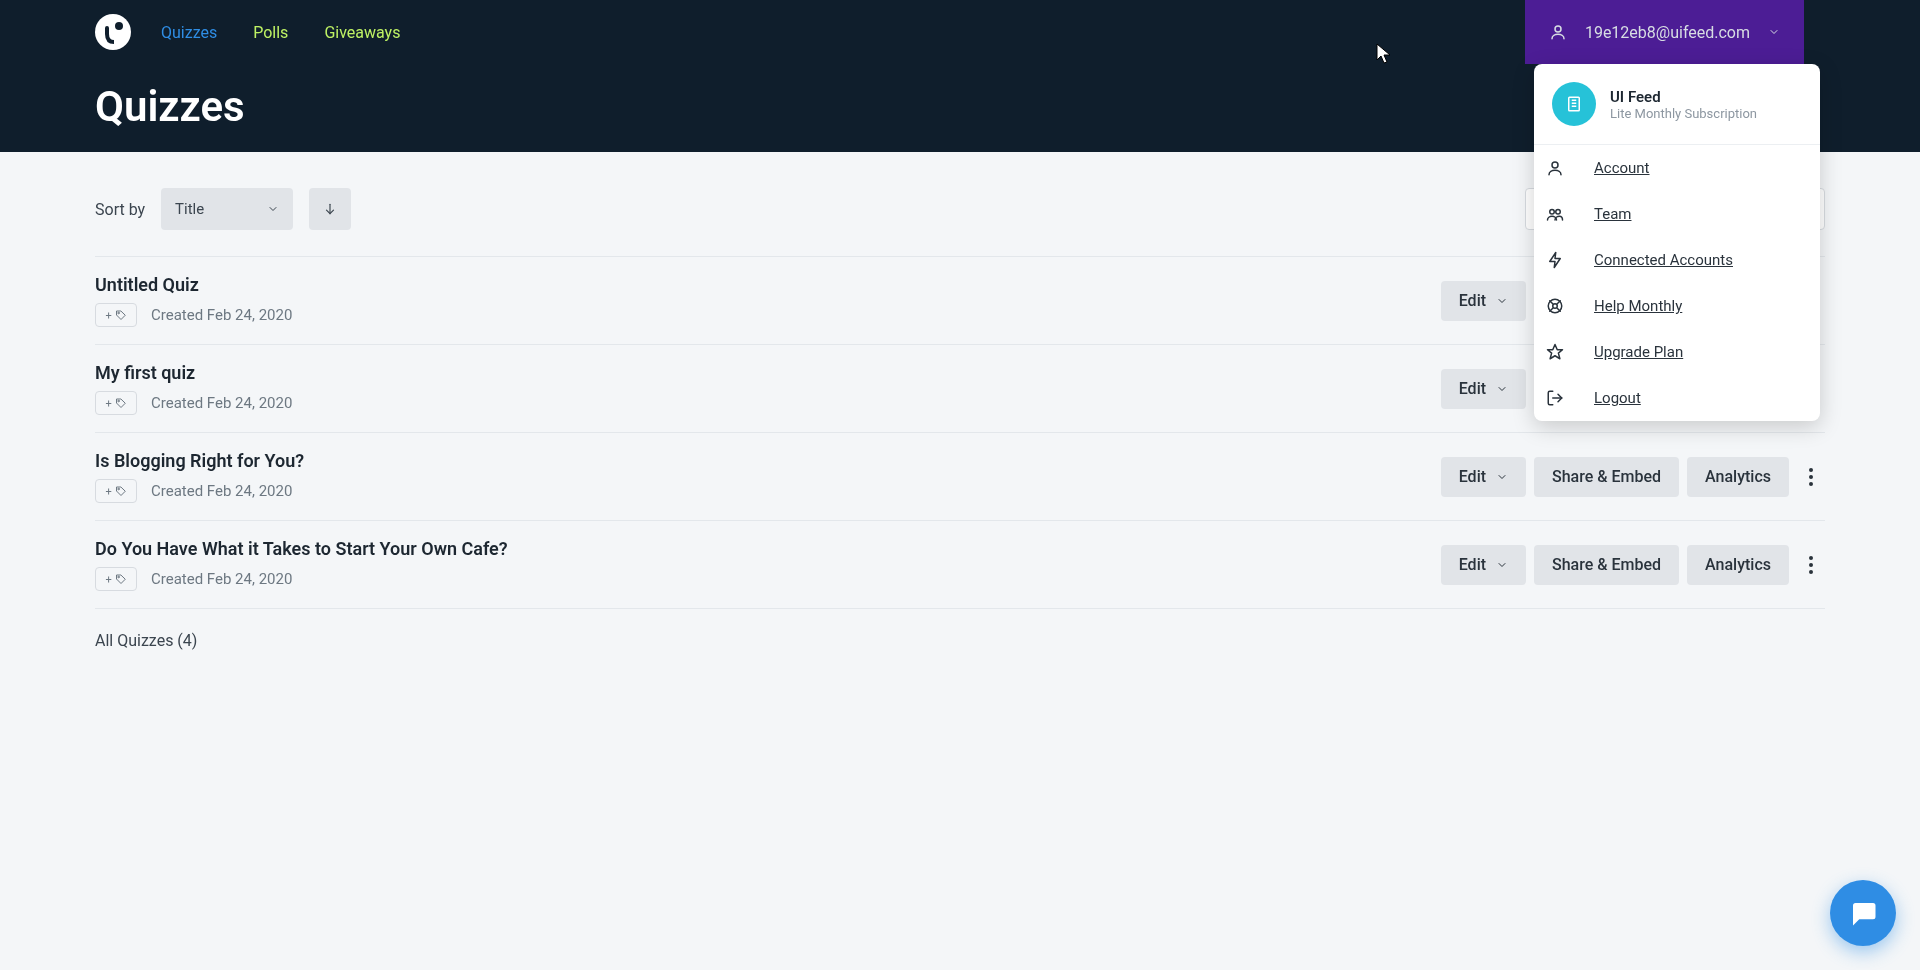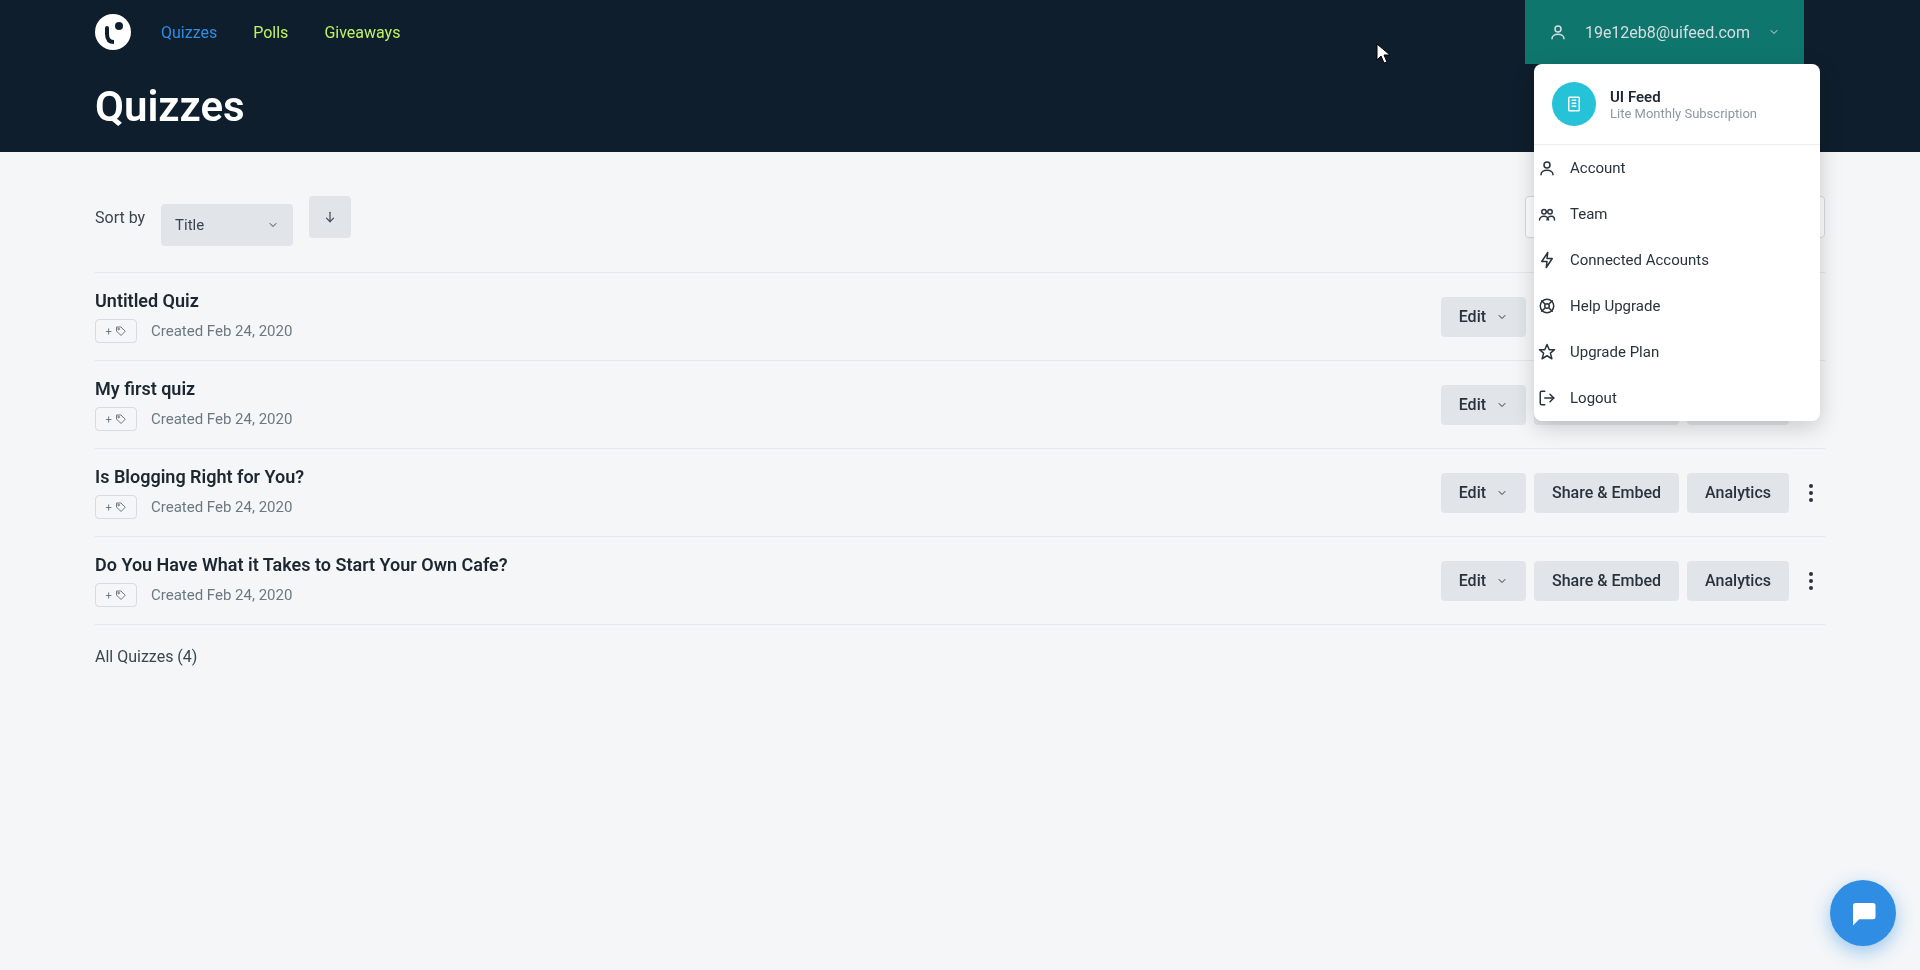--- a/index.html
+++ b/index.html
@@ -5,29 +5,29 @@
 * { margin:0; padding:0; box-sizing:border-box; font-family:-apple-system,BlinkMacSystemFont,"Segoe UI",Roboto,Helvetica,Arial,sans-serif; }
 html,body { width:1920px; height:970px; background:#f4f6f8; overflow:hidden; }
 
 
 .header { height:152px; background:#0f1e2c; }
 .navbar { position:relative; height:64px; display:flex; align-items:center; padding:0 95px; }
 .logo { width:36px; height:36px; }
 .nav-links { display:flex; gap:36px; margin-left:30px; font-size:16px; }
 .nav-link { color:#bef264; cursor:pointer; }
 .nav-link.active { color:#2f8de4; }
-.user-block { position:absolute; right:116px; top:0; height:64px; display:flex; align-items:center; gap:18px; color:#d7dde3; background:#0f766e; padding:0 24px; }
+.user-block { position:absolute; right:116px; top:0; height:64px; display:flex; align-items:center; gap:18px; color:#d7dde3; background:#4c1d95; padding:0 24px; }
 .user-email { font-size:16px; color:#d7dde3; }
 
 .page-title { color:#ffffff; font-size:42px; font-weight:600; padding:18px 95px 0 95px; }
 
 
 .toolbar { display:flex; align-items:center; gap:16px; padding:36px 95px 26px 95px;justify-content:center; }
 .sort-label { font-size:16px; color:#3b454f; }
-.dropdown { display:flex; align-items:center; justify-content:space-between; width:132px; height:42px; padding:0 14px; background:#e1e4e8; border-radius:4px; font-size:15px; color:#3b454f; cursor:pointer;margin-top:16px; }
+.dropdown { display:flex; align-items:center; justify-content:space-between; width:132px; height:42px; padding:0 14px; background:#e1e4e8; border-radius:4px; font-size:15px; color:#3b454f; cursor:pointer; }
 .dir-btn { width:42px; height:42px; display:flex; align-items:center; justify-content:center; background:#e1e4e8; border-radius:4px; cursor:pointer; }
 .search { margin-left:auto; width:300px; height:42px; border:1px solid #d7dbe0; border-radius:4px; background:#fff; padding:0 14px; font-size:15px; color:#6d7882; }
 
 
 .rows { padding:0 95px; }
 .row { display:flex; align-items:center; justify-content:space-between; height:88px; border-top:1px solid #e3e7eb; }
 .row:first-child { border-top:1px solid #e3e7eb; }
 .row-left .title { font-size:18px; font-weight:600; color:#1d2731; }
 .meta { display:flex; align-items:center; gap:14px; margin-top:8px; }
 .tag-btn { width:42px; height:24px; border:1px solid #d7dbe0; border-radius:4px; display:flex; align-items:center; justify-content:center; gap:3px; color:#6d7882; font-size:11px; cursor:pointer; }
@@ -38,21 +38,21 @@
 .list-footer { padding:22px 95px; font-size:16px; color:#3b454f; border-top:1px solid #e3e7eb; margin:0 95px; padding-left:0; padding-right:0; }
 .rows .row:last-of-type { border-bottom:none; }
 
 
 .menu { position:absolute; top:64px; right:100px; width:286px; background:#fff; border-radius:8px; box-shadow:0 6px 22px rgba(0,0,0,0.18); overflow:hidden; z-index:10; }
 .menu-header { display:flex; align-items:center; gap:14px; padding:18px 18px; }
 .avatar { width:44px; height:44px; border-radius:50%; background:#26c2d8; display:flex; align-items:center; justify-content:center; color:#fff; }
 .menu-header .org { font-size:15px; font-weight:600; color:#1d2731; }
 .menu-header .plan { font-size:13px; color:#8d97a1; }
 .menu-div { height:1px; background:#eceff2; }
-.menu-item { display:flex; align-items:center; gap:14px; padding:14px 4px; font-size:15px; color:#2a333c; cursor:pointer; }
+.menu-item { display:flex; align-items:center; gap:30px; padding:14px 12px; font-size:15px; color:#2a333c; cursor:pointer;text-decoration:underline; }
 .menu-item svg { flex:0 0 18px; color:#2a333c; }
 
 
 .chat { position:fixed; right:24px; bottom:24px; width:66px; height:66px; border-radius:50%; background:#2f8de4; display:flex; align-items:center; justify-content:center; box-shadow:0 6px 18px rgba(47,141,228,0.45); cursor:pointer; }
 
 
 .cursor { position:fixed; pointer-events:none; z-index:50; }
 
 
 svg { display:block; }
@@ -131,21 +131,21 @@
       </div>
       <div class="menu-item">
         <svg width="18" height="18" viewBox="0 0 24 24" fill="none" stroke="currentColor" stroke-width="2" stroke-linecap="round" stroke-linejoin="round">
             <circle cx="12" cy="12" r="9"></circle>
             <circle cx="12" cy="12" r="3"></circle>
             <line x1="5" y1="5" x2="9" y2="9"></line>
             <line x1="15" y1="15" x2="19" y2="19"></line>
             <line x1="19" y1="5" x2="15" y2="9"></line>
             <line x1="9" y1="15" x2="5" y2="19"></line>
           </svg>
-        <span>Help Upgrade</span>
+        <span>Help Monthly</span>
       </div>
       <div class="menu-item">
         <svg width="18" height="18" viewBox="0 0 24 24" fill="none" stroke="currentColor" stroke-width="2" stroke-linecap="round" stroke-linejoin="round">
             <polygon points="12 2 15 9 22 9 16.5 13.5 18.5 21 12 17 5.5 21 7.5 13.5 2 9 9 9"></polygon>
           </svg>
         <span>Upgrade Plan</span>
       </div>
       <div class="menu-item">
         <svg width="18" height="18" viewBox="0 0 24 24" fill="none" stroke="currentColor" stroke-width="2" stroke-linecap="round" stroke-linejoin="round">
             <path d="M9 3h-4a2 2 0 0 0-2 2v14a2 2 0 0 0 2 2h4"></path>

